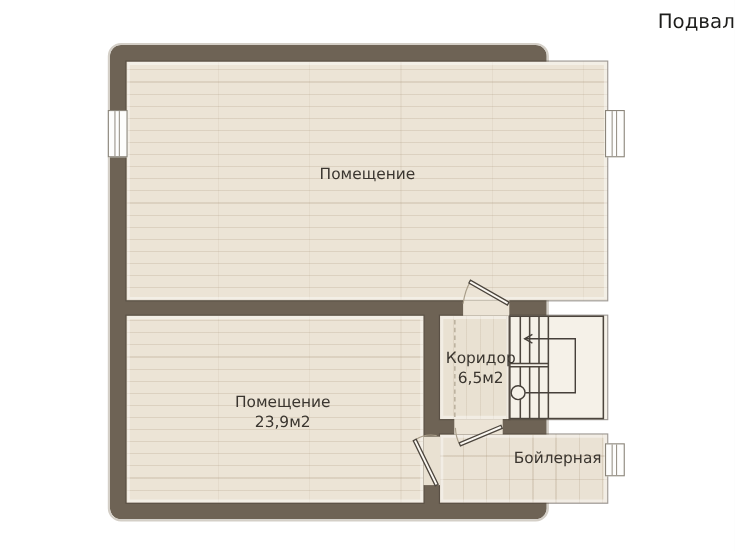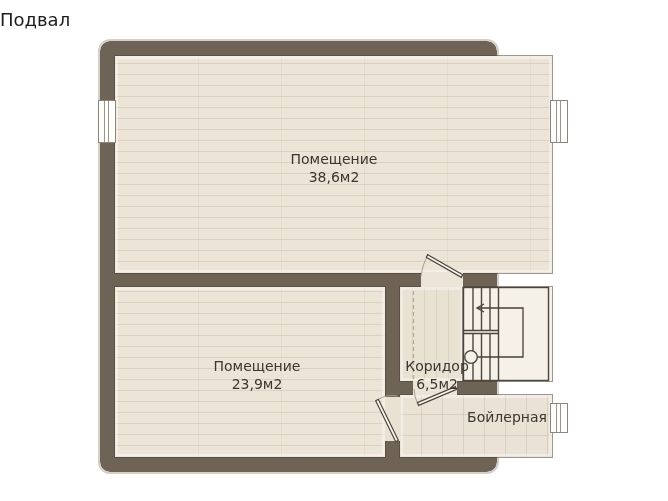--- a/index.html
+++ b/index.html
@@ -1,21 +1,21 @@
 <!DOCTYPE html>
 <html><head>
 <meta charset="utf-8">
 <style>
   html,body{margin:0;padding:0;background:#ffffff;}
   #canvas{
     position:relative;width:668px;height:501px;background:#ffffff;overflow:hidden;
     font-family:"DejaVu Sans","Liberation Sans",sans-serif;
   }
   .page-title{
-    position:absolute;left:0;top:9px;width:668px;text-align:left;
+    position:absolute;left:0;top:9px;width:668px;text-align:right;
     font-size:18px;color:#1d1d1b;
   }
   
   .plan{
     position:absolute;left:100px;top:41px;width:397px;height:431px;
     background:#6e6355;outline:2px solid #d4cfc7;border-radius:10px;
   }
   .floor{position:absolute;box-shadow:inset 0 0 0 3px rgba(255,255,255,0.40);outline:1px solid rgba(74,66,56,0.55);}
   .plank-h{
     background-color:#ece4d6;
@@ -119,27 +119,26 @@
       </g>
 
       <g>
         <path d="M 297 355 Q 286 353 277.5 359" stroke="#a89d89" stroke-width="1" fill="none"></path>
         <polygon points="298.3,399.3 278.3,358.3 275.7,359.7 295.7,400.7" fill="#fbf8f2" stroke="#4c453d" stroke-width="1.2"></polygon>
       </g>
     </svg>
 
     <div class="room-label" style="left:234px;top:109px;">
       <span>Помещение</span>
-      <span>38,6м2</span>
     </div>
     <div class="room-label" style="left:157px;top:316px;">
       <span>Помещение</span>
       <span>23,9м2</span>
     </div>
-    <div class="room-label" style="left:337px;top:276px;margin-top:40px;">
+    <div class="room-label" style="left:337px;top:276px;">
       <span>Коридор</span>
       <span>6,5м2</span>
     </div>
     <div class="room-label" style="left:375px;top:367px;margin-left:32px;">
       <span>Бойлерная</span>
     </div>
 
   </div>
 </div>
 

